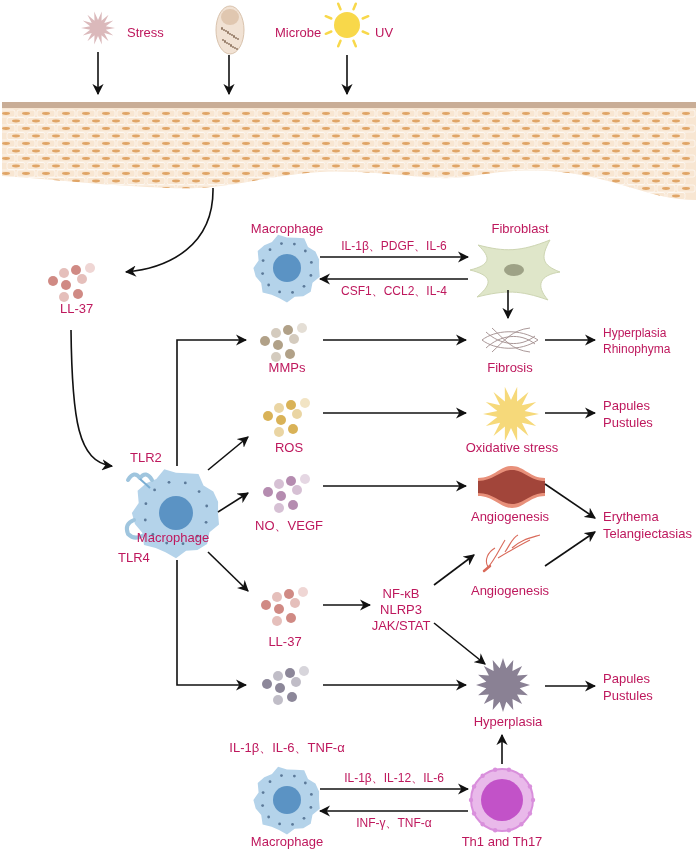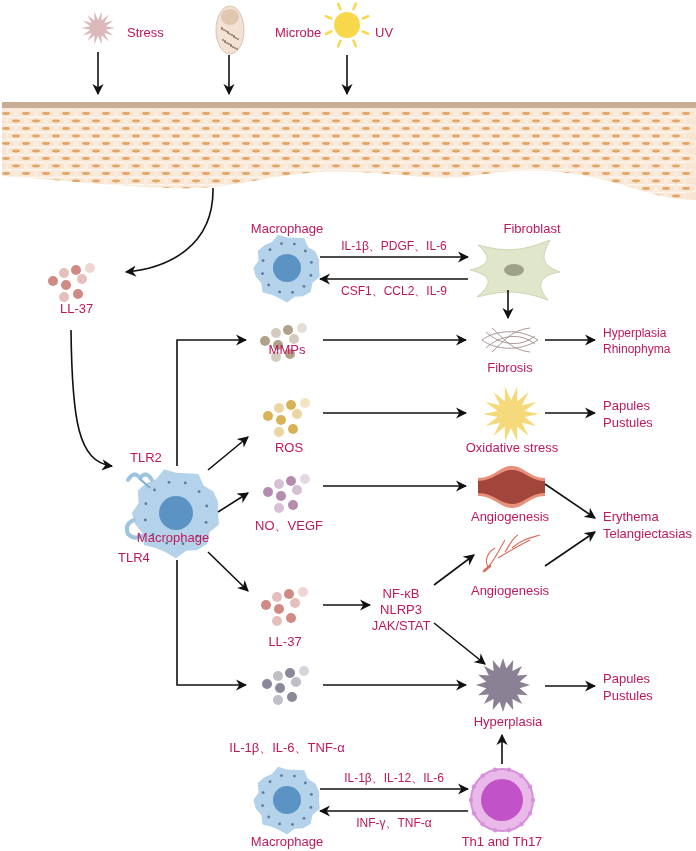--- a/index.html
+++ b/index.html
@@ -1096,29 +1096,29 @@
   <line x1="502" y1="764" x2="502" y2="735" stroke="#111" stroke-width="1.6" marker-end="url(#ah)"></line>
 </svg>
 
 <div class="lbl" style="left:127px;top:25px;">Stress</div>
 <div class="lbl" style="left:255px;top:25px;margin-left:20px;">Microbe</div>
 <div class="lbl" style="left:375px;top:25px;">UV</div>
 
 <div class="lbl" style="left:60px;top:301px;">LL-37</div>
 
 <div class="lbl c" style="left:287px;top:221px;">Macrophage</div>
-<div class="lbl c" style="left:532px;top:221px;">Fibroblast</div>
+<div class="lbl c" style="left:520px;top:221px;">Fibroblast</div>
 <div class="lbl c sm" style="left:394px;top:238px;">IL-1β、PDGF、IL-6</div>
-<div class="lbl c sm" style="left:394px;top:283px;">CSF1、CCL2、IL-9</div>
+<div class="lbl c sm" style="left:394px;top:283px;">CSF1、CCL2、IL-4</div>
 
 <div class="lbl" style="left:130px;top:450px;">TLR2</div>
 <div class="lbl" style="left:118px;top:550px;">TLR4</div>
 <div class="lbl c" style="left:173px;top:530px;">Macrophage</div>
 
-<div class="lbl c" style="left:287px;top:342px;">MMPs</div>
+<div class="lbl c" style="left:287px;top:360px;">MMPs</div>
 <div class="lbl c" style="left:289px;top:440px;">ROS</div>
 <div class="lbl c" style="left:289px;top:518px;">NO、VEGF</div>
 <div class="lbl c" style="left:285px;top:634px;">LL-37</div>
 <div class="lbl c" style="left:287px;top:712px;margin-top:28px;">IL-1β、IL-6、TNF-α</div>
 
 <div class="lbl c" style="left:401px;top:586px;">NF-κB</div>
 <div class="lbl c" style="left:401px;top:602px;">NLRP3</div>
 <div class="lbl c" style="left:401px;top:618px;">JAK/STAT</div>
 
 <div class="lbl c" style="left:510px;top:360px;">Fibrosis</div>

